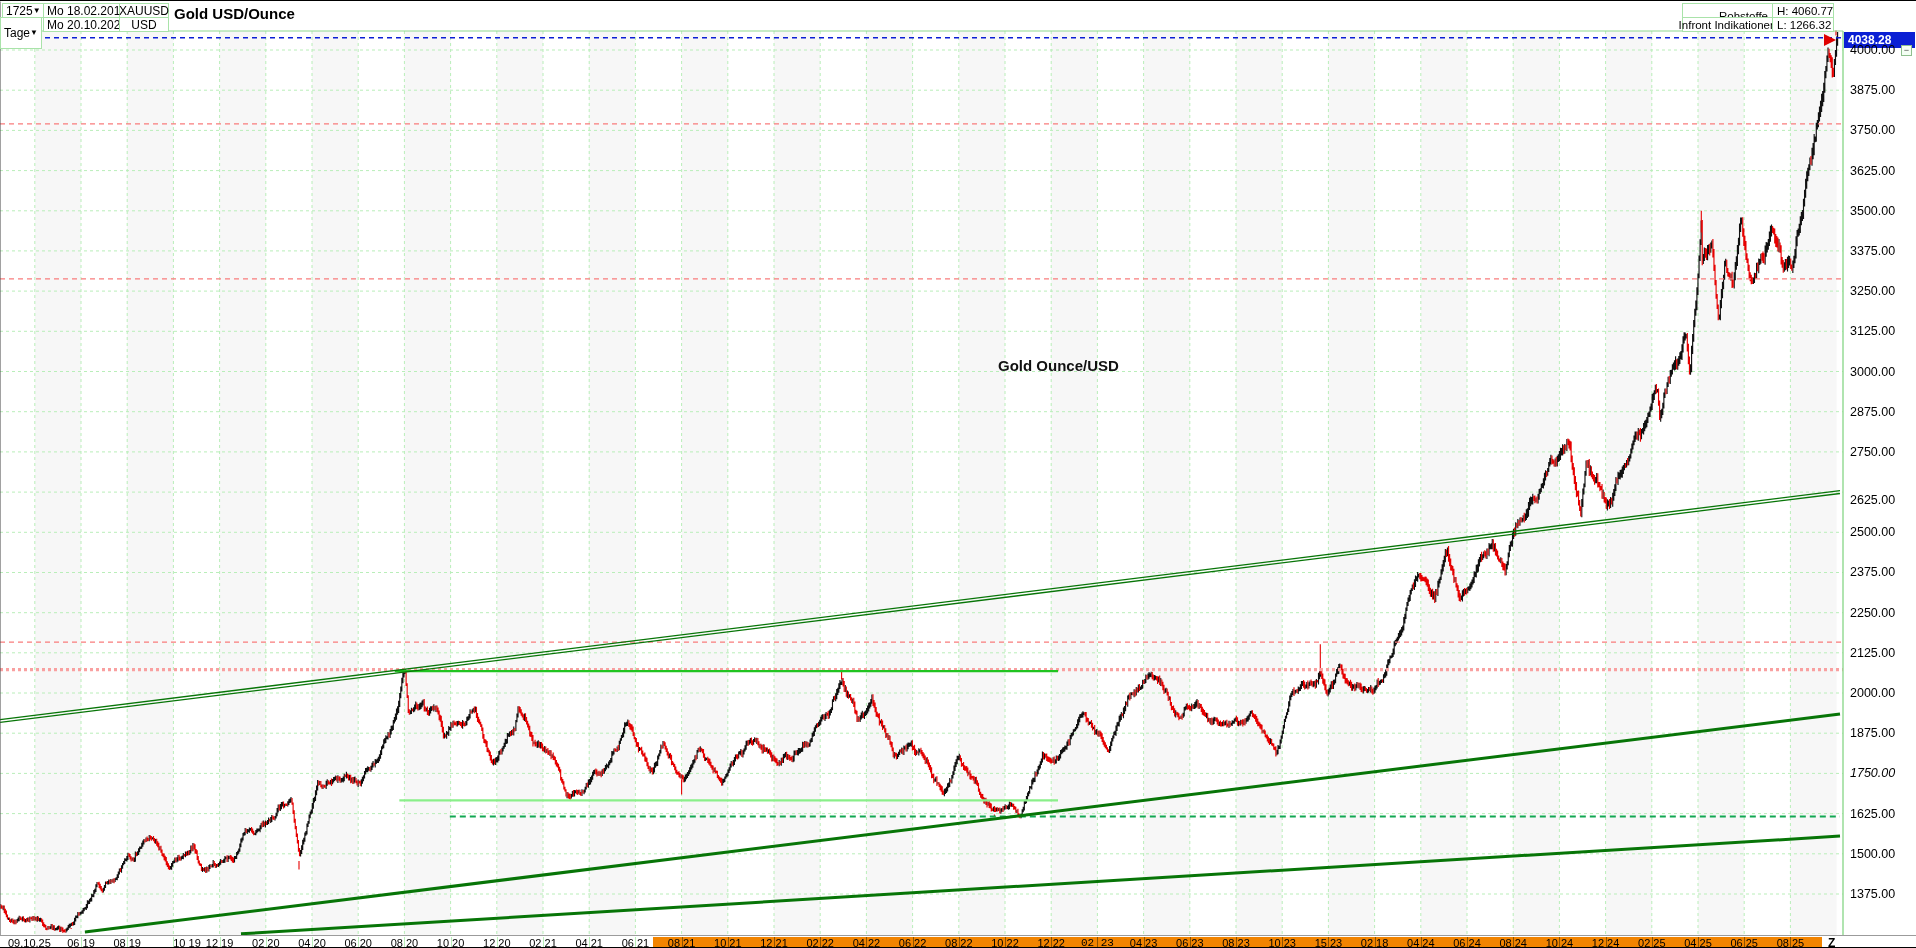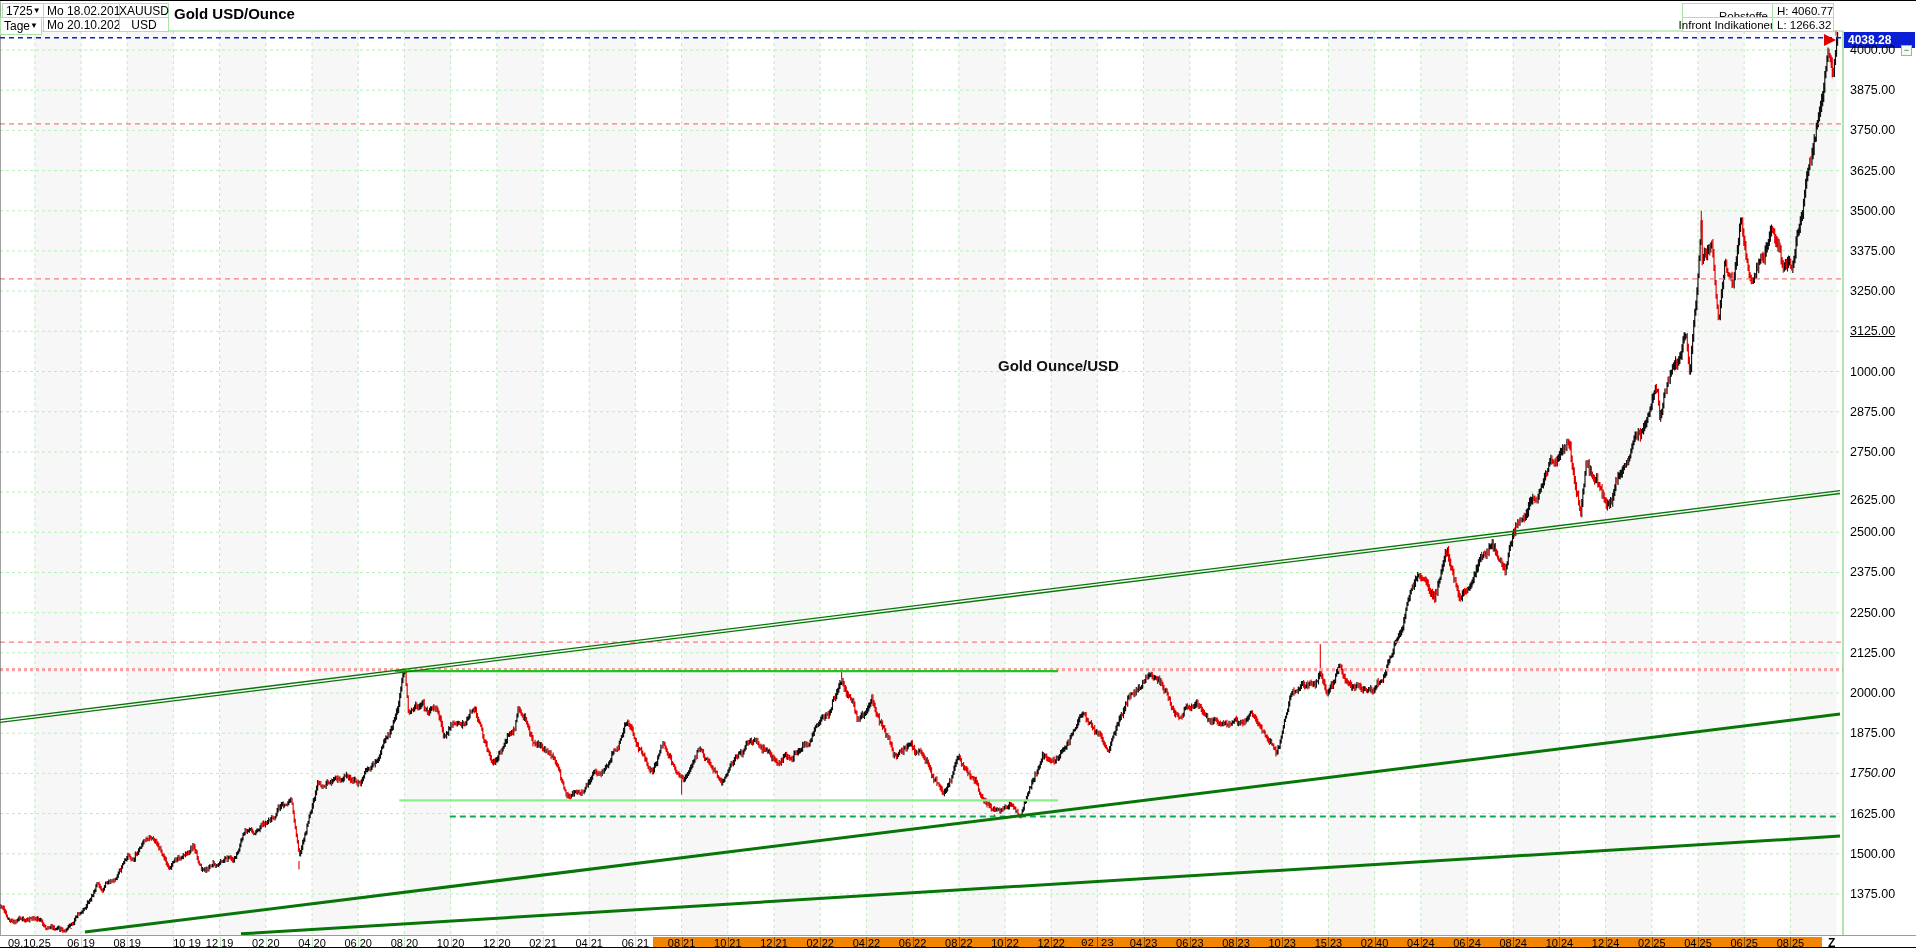--- a/index.html
+++ b/index.html
@@ -67,21 +67,21 @@
   <div class="hcell" style="left:2px;top:2px;width:42px;height:15px;">
     <span>1725</span>
       <span class="caret">▼</span>
   </div>
   <div class="hcell" style="left:43px;top:2px;width:77px;height:15px;">
     <span>Mo 18.02.2019</span>
   </div>
   <div class="hcell" style="left:119px;top:2px;width:50px;height:15px;justify-content:center;">
     <span>XAUUSD</span>
   </div>
-  <div class="hcell" style="left:0;top:16px;width:42px;height:18px;">
+  <div class="hcell" style="left:0;top:16px;width:42px;height:32px;">
     <span>Tage</span>
       <span class="caret">▼</span>
   </div>
   <div class="hcell" style="left:43px;top:16px;width:77px;height:15px;">
     <span>Mo 20.10.2025</span>
   </div>
   <div class="hcell" style="left:119px;top:16px;width:50px;height:15px;justify-content:center;">
     <span>USD</span>
   </div>
   <div id="chart-title">Gold USD/Ounce</div>
@@ -105,22 +105,22 @@
   <div id="annotation">Gold Ounce/USD</div>
 
   <div id="y-axis">
       <span class="ylab" style="top: 42px;">4000.00</span>
       <span class="ylab" style="top: 82.19px;">3875.00</span>
       <span class="ylab" style="top: 122.38px;">3750.00</span>
       <span class="ylab" style="top: 162.57px;">3625.00</span>
       <span class="ylab" style="top: 202.76px;">3500.00</span>
       <span class="ylab" style="top: 242.95px;">3375.00</span>
       <span class="ylab" style="top: 283.14px;">3250.00</span>
-      <span class="ylab" style="top: 323.33px; text-decoration: underline;">3125.00</span>
-      <span class="ylab" style="top: 363.52px;">1000.00</span>
+      <span class="ylab" style="top: 323.33px;">3125.00</span>
+      <span class="ylab" style="top: 363.52px;">3000.00</span>
       <span class="ylab" style="top: 403.71px;">2875.00</span>
       <span class="ylab" style="top: 443.9px;">2750.00</span>
       <span class="ylab" style="top: 492px;">2625.00</span>
       <span class="ylab" style="top: 524.28px;">2500.00</span>
       <span class="ylab" style="top: 564.47px;">2375.00</span>
       <span class="ylab" style="top: 604.66px;">2250.00</span>
       <span class="ylab" style="top: 644.85px;">2125.00</span>
       <span class="ylab" style="top: 685.04px;">2000.00</span>
       <span class="ylab" style="top: 725.23px;">1875.00</span>
       <span class="ylab" style="top: 765.42px; font-style: italic;">1750.00</span>
@@ -182,21 +182,21 @@
         <span class="xlab" style="left: 1143.6px;">04 23</span>
         <div style="position: absolute; top: 1px; width: 1px; height: 11px; left: 1143.6px; background: rgb(58, 42, 0); opacity: 0.55;"></div>
         <span class="xlab" style="left: 1189.8px;">06 23</span>
         <div style="position: absolute; top: 1px; width: 1px; height: 11px; left: 1189.8px; background: rgb(58, 42, 0); opacity: 0.55;"></div>
         <span class="xlab" style="left: 1236px;">08 23</span>
         <div style="position: absolute; top: 1px; width: 1px; height: 11px; left: 1236px; background: rgb(58, 42, 0); opacity: 0.55;"></div>
         <span class="xlab" style="left: 1282.2px;">10 23</span>
         <div style="position: absolute; top: 1px; width: 1px; height: 11px; left: 1282.2px; background: rgb(58, 42, 0); opacity: 0.55;"></div>
         <span class="xlab" style="left: 1328.4px;">15 23</span>
         <div style="position: absolute; top: 1px; width: 1px; height: 11px; left: 1328.4px; background: rgb(58, 42, 0); opacity: 0.55;"></div>
-        <span class="xlab" style="left: 1374.6px;">02 40</span>
+        <span class="xlab" style="left: 1374.6px;">02 18</span>
         <div style="position: absolute; top: 1px; width: 1px; height: 11px; left: 1374.6px; background: rgb(58, 42, 0); opacity: 0.55;"></div>
         <span class="xlab" style="left: 1420.8px;">04 24</span>
         <div style="position: absolute; top: 1px; width: 1px; height: 11px; left: 1420.8px; background: rgb(58, 42, 0); opacity: 0.55;"></div>
         <span class="xlab" style="left: 1467px;">06 24</span>
         <div style="position: absolute; top: 1px; width: 1px; height: 11px; left: 1467px; background: rgb(58, 42, 0); opacity: 0.55;"></div>
         <span class="xlab" style="left: 1513.2px;">08 24</span>
         <div style="position: absolute; top: 1px; width: 1px; height: 11px; left: 1513.2px; background: rgb(58, 42, 0); opacity: 0.55;"></div>
         <span class="xlab" style="left: 1559.4px;">10 24</span>
         <div style="position: absolute; top: 1px; width: 1px; height: 11px; left: 1559.4px; background: rgb(58, 42, 0); opacity: 0.55;"></div>
         <span class="xlab" style="left: 1605.6px;">12 24</span>

